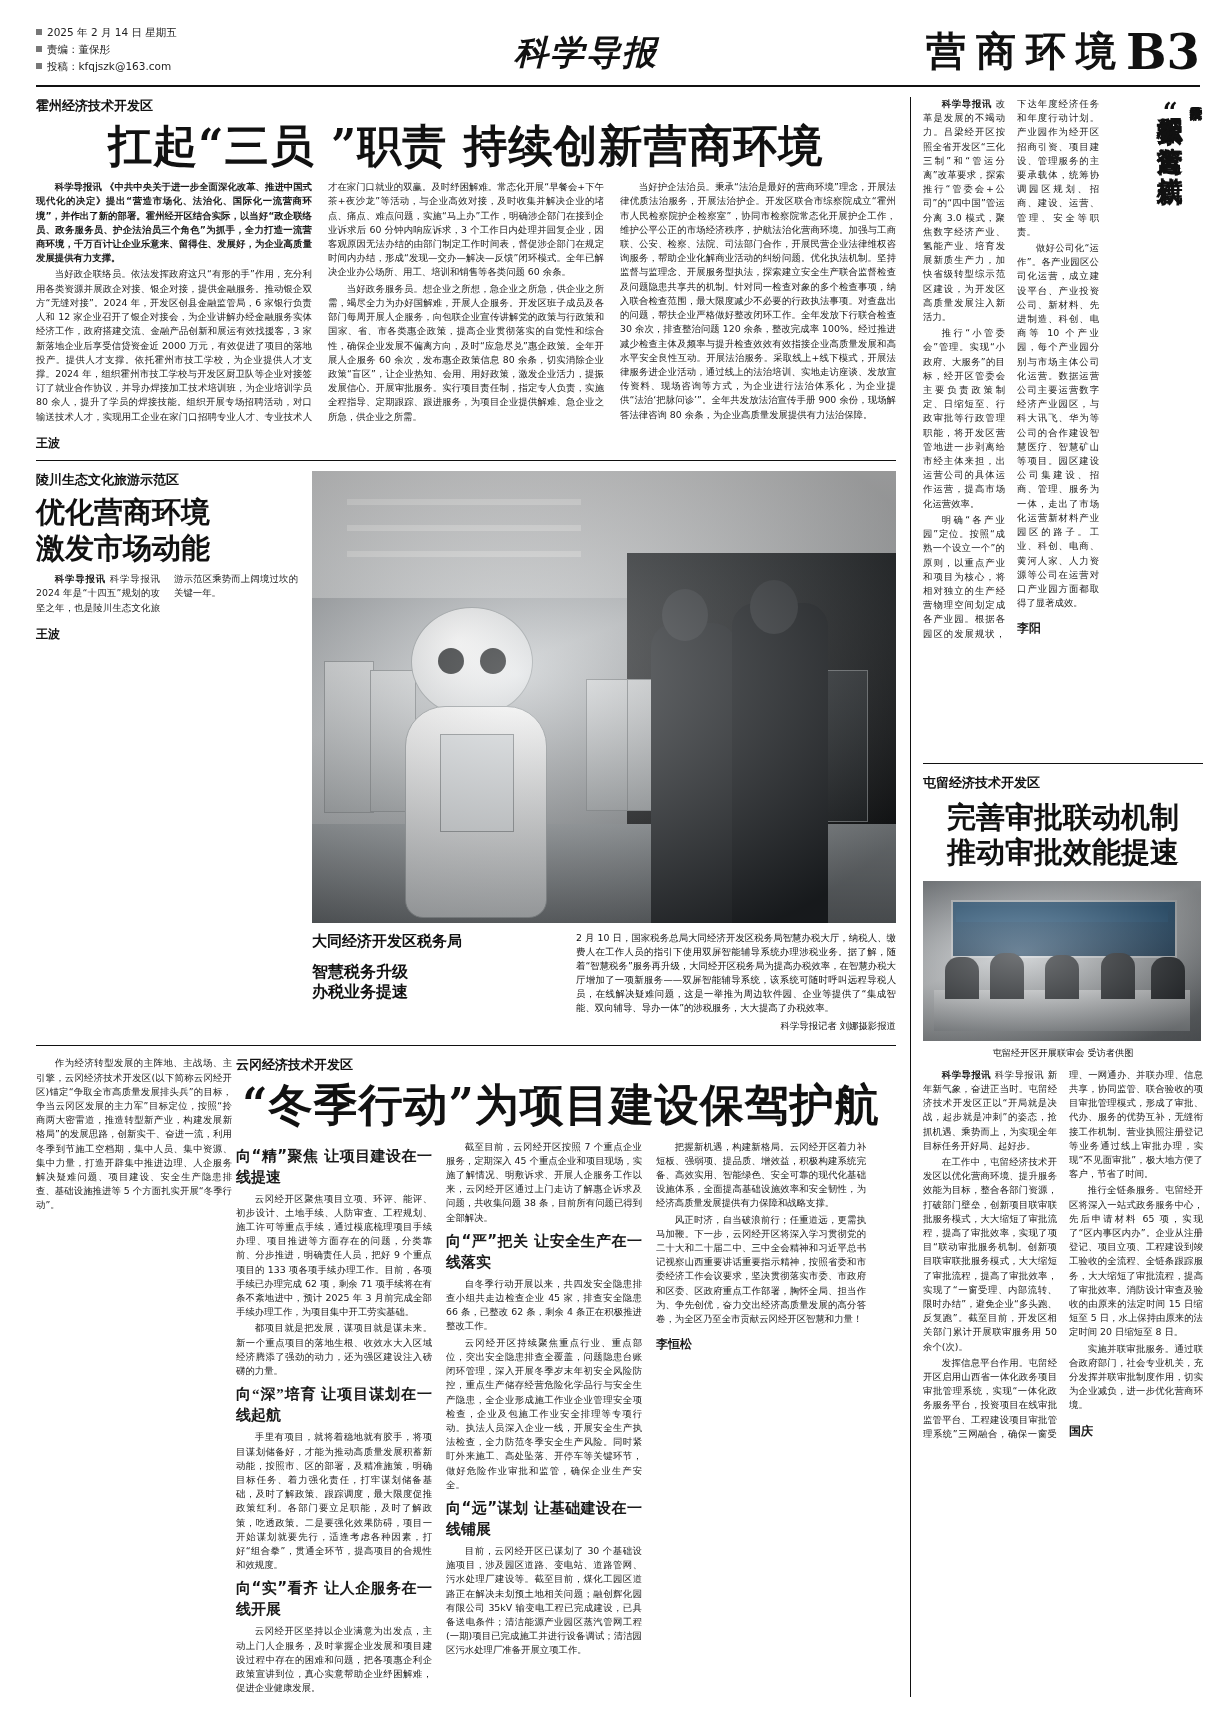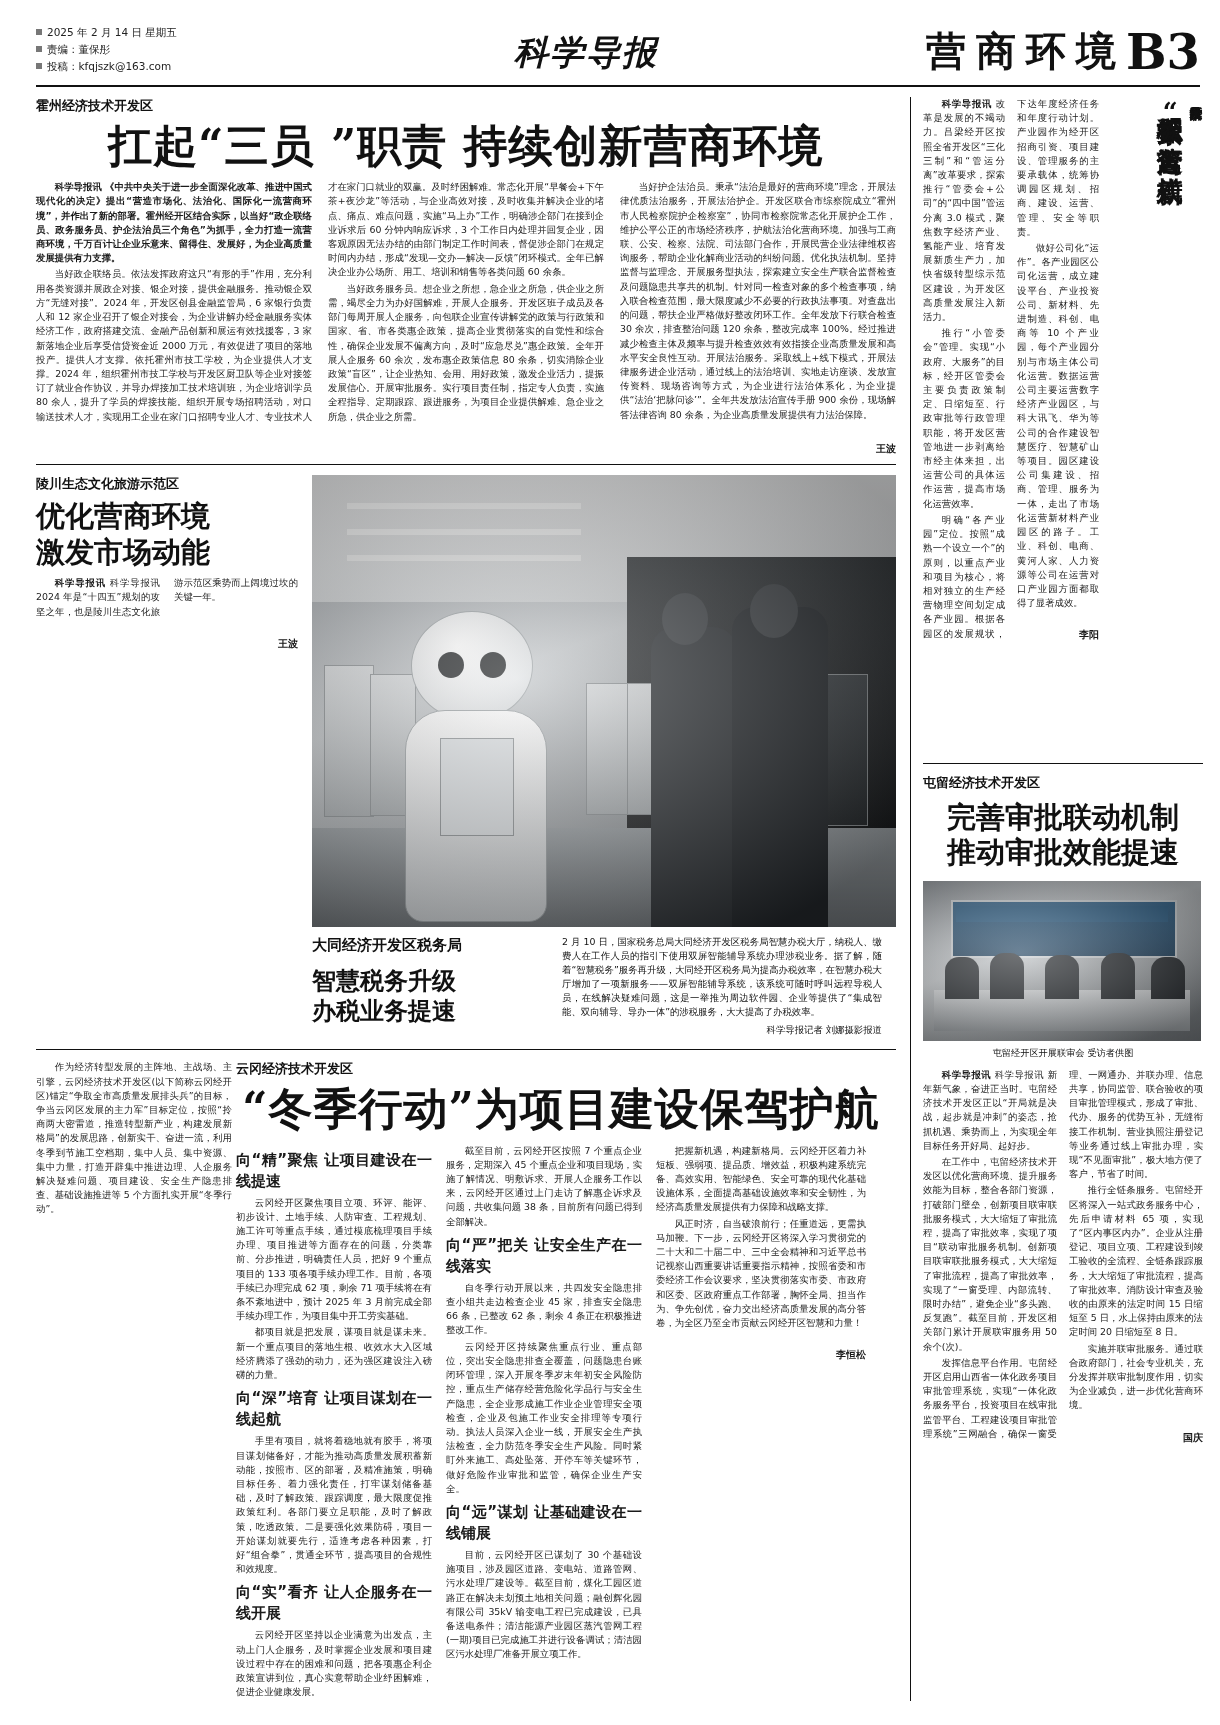--- a/index.html
+++ b/index.html
@@ -16,26 +16,26 @@
   .mh-title{font-family:"DejaVu Serif","Liberation Serif",serif;font-size:34px;font-weight:bold;letter-spacing:2px;color:#111;font-style:italic;}
   .mh-right{display:flex;align-items:center;gap:8px;padding-top:2px;}
   .mh-col{font-family:"DejaVu Serif","Liberation Serif",serif;font-size:40px;font-weight:bold;letter-spacing:2px;}
   .mh-page{font-family:"DejaVu Serif","Liberation Serif",serif;font-size:48px;font-weight:bold;line-height:44px;}
 
   
   .rule{border-top:1px solid #111;}
   .kicker{font-size:13px;font-weight:bold;color:#111;margin:0 0 6px 0;}
   .headline-xl{font-family:"DejaVu Serif","Liberation Serif",serif;font-size:44px;font-weight:bold;letter-spacing:1px;color:#111;line-height:1.12;}
   .headline-l{font-family:"DejaVu Serif","Liberation Serif",serif;font-size:29px;font-weight:bold;line-height:1.22;}
-  .headline-m{font-family:Liberation Serif, serif;font-size:24px;font-weight:bold;line-height:1.25;}
+  .headline-m{font-family:Liberation Serif, serif;font-size:16px;font-weight:bold;line-height:1.25;}
   .headline-s{font-size:15px;font-weight:bold;line-height:1.4;}
   .body{font-size:9.4px;line-height:14.2px;text-align:justify;color:#1a1a1a;}
   .body p{margin:0 0 2px 0;text-indent:2em;}
   .lead{font-weight:bold;}
-  .sign{text-align:right;font-size:10px;font-weight:bold;margin-top:18px;}
+  .sign{font-size:12px;font-weight:bold;margin-top:11px;}
   .cap{font-size:9.4px;line-height:14px;text-align:justify;}
   .cap-c{font-size:9.2px;text-align:center;line-height:14px;}
 
   .cols3{column-count:3;column-gap:16px;column-rule:0;}
 
   
   .photo{background:#b9bcbe;position:relative;overflow:hidden;}
   .photo .grad{position:absolute;inset:0;background:linear-gradient(160deg,#8f9499 0%,#c3c7ca 40%,#6e7377 100%);}
   .photo .vig{position:absolute;inset:0;background:radial-gradient(ellipse at 35% 45%, rgba(255,255,255,.35), rgba(0,0,0,.35) 85%);}
 
@@ -135,21 +135,21 @@
               <div class="robot-body"></div>
               <div class="robot-screen"></div>
               <div class="person" style="left:58%;width:86px;height:300px;"></div>
               <div class="phead" style="left:60%;top:26%;width:46px;height:52px;"></div>
               <div class="person" style="left:72%;width:96px;height:320px;background:#23272b;"></div>
               <div class="phead" style="left:75%;top:24%;width:48px;height:54px;"></div>
             </div>
             <div class="vig"></div>
           </div>
 
-          <div style="display:flex;margin-top:8px;">
+          <div style="display:flex;gap:14px;margin-top:8px;">
             <div style="width:250px;">
               <div class="headline-s">大同经济开发区税务局</div>
               <div class="headline-m" style="margin-top:10px;white-space:pre-line;">智慧税务升级
 办税业务提速</div>
             </div>
             <div style="width:320px;">
               <div class="cap">2 月 10 日，国家税务总局大同经济开发区税务局智慧办税大厅，纳税人、缴费人在工作人员的指引下使用双屏智能辅导系统办理涉税业务。据了解，随着“智慧税务”服务再升级，大同经开区税务局为提高办税效率，在智慧办税大厅增加了一项新服务——双屏智能辅导系统，该系统可随时呼叫远程导税人员，在线解决疑难问题，这是一举推为周边软件园、企业等提供了“集成智能、双向辅导、导办一体”的涉税服务，大大提高了办税效率。</div>
               <div class="cap" style="text-align:right;margin-top:4px;">科学导报记者  刘娜摄影报道</div>
             </div>
           </div>
@@ -165,21 +165,21 @@
               </div>
         </div>
         <div style="width:650px;">
           <div class="kicker">云冈经济技术开发区</div>
           <div class="headline-xl" style="text-align:center;margin:6px 0 10px;">“冬季行动”为项目建设保驾护航</div>
           <div style="display:flex;gap:14px;">
             <div style="width:196px;" class="body">
               <div class="headline-s" style="margin:6px 0 4px;">向“精”聚焦 让项目建设在一线提速</div>
               <p>云冈经开区聚焦项目立项、环评、能评、初步设计、土地手续、人防审查、工程规划、施工许可等重点手续，通过模底梳理项目手续办理、项目推进等方面存在的问题，分类靠前、分步推进，明确责任人员，把好 9 个重点项目的 133 项各项手续办理工作。目前，各项手续已办理完成 62 项，剩余 71 项手续将在有条不紊地进中，预计 2025 年 3 月前完成全部手续办理工作，为项目集中开工劳实基础。</p>
               <p>都项目就是把发展，谋项目就是谋未来。新一个重点项目的落地生根、收效水大入区域经济腾添了强劲的动力，还为强区建设注入磅礴的力量。</p>
-              <div class="headline-s" style="margin:6px 0 4px;">向“深”培育 让项目谋划在一线起航</div>
+              <div class="headline-s" style="margin:6px 0 4px;font-family:Liberation Serif, serif;">向“深”培育 让项目谋划在一线起航</div>
               <p>手里有项目，就将着稳地就有胶手，将项目谋划储备好，才能为推动高质量发展积蓄新动能，按照市、区的部署，及精准施策，明确目标任务、着力强化责任，打牢谋划储备基础，及时了解政策、跟踪调度，最大限度促推政策红利。各部门要立足职能，及时了解政策，吃透政策。二是要强化效果防碍，项目一开始谋划就要先行，适逢考虑各种因素，打好“组合拳”，贯通全环节，提高项目的合规性和效规度。</p>
               <div class="headline-s" style="margin:6px 0 4px;">向“实”看齐 让人企服务在一线开展</div>
               <p>云冈经开区坚持以企业满意为出发点，主动上门人企服务，及时掌握企业发展和项目建设过程中存在的困难和问题，把各项惠企利企政策宣讲到位，真心实意帮助企业纾困解难，促进企业健康发展。</p>
             </div>
             <div style="width:196px;" class="body">
               <p>截至目前，云冈经开区按照 7 个重点企业服务，定期深入 45 个重点企业和项目现场，实施了解情况、明敷诉求、开展人企服务工作以来，云冈经开区通过上门走访了解惠企诉求及问题，共收集问题 38 条，目前所有问题已得到全部解决。</p>
               <div class="headline-s" style="margin:6px 0 4px;">向“严”把关 让安全生产在一线落实</div>
               <p>自冬季行动开展以来，共四发安全隐患排查小组共走边检查企业 45 家，排查安全隐患 66 条，已整改 62 条，剩余 4 条正在积极推进整改工作。</p>
               <p>云冈经开区持续聚焦重点行业、重点部位，突出安全隐患排查全覆盖，问题隐患台账闭环管理，深入开展冬季岁末年初安全风险防控，重点生产储存经营危险化学品行与安全生产隐患，全企业形成施工作业企业管理安全项检查，企业及包施工作业安全排理等专项行动。执法人员深入企业一线，开展安全生产执法检查，全力防范冬季安全生产风险。同时紧盯外来施工、高处坠落、开停车等关键环节，做好危险作业审批和监管，确保企业生产安全。</p>
               <div class="headline-s" style="margin:6px 0 4px;">向“远”谋划 让基础建设在一线铺展</div>

